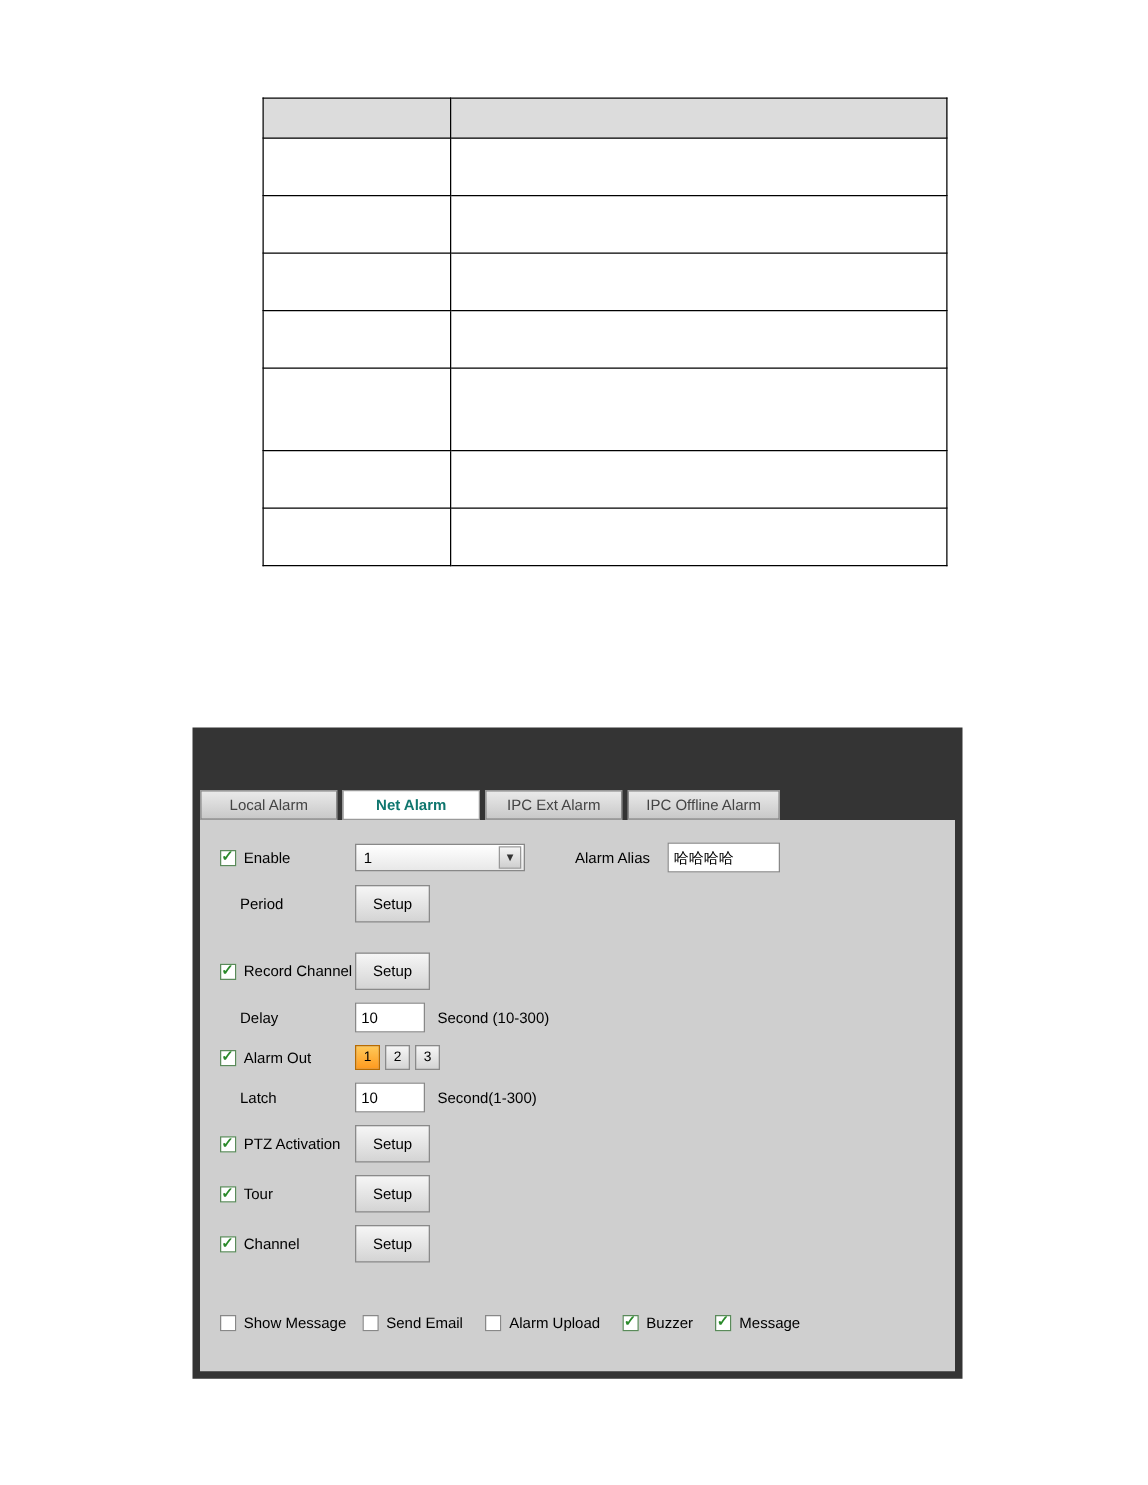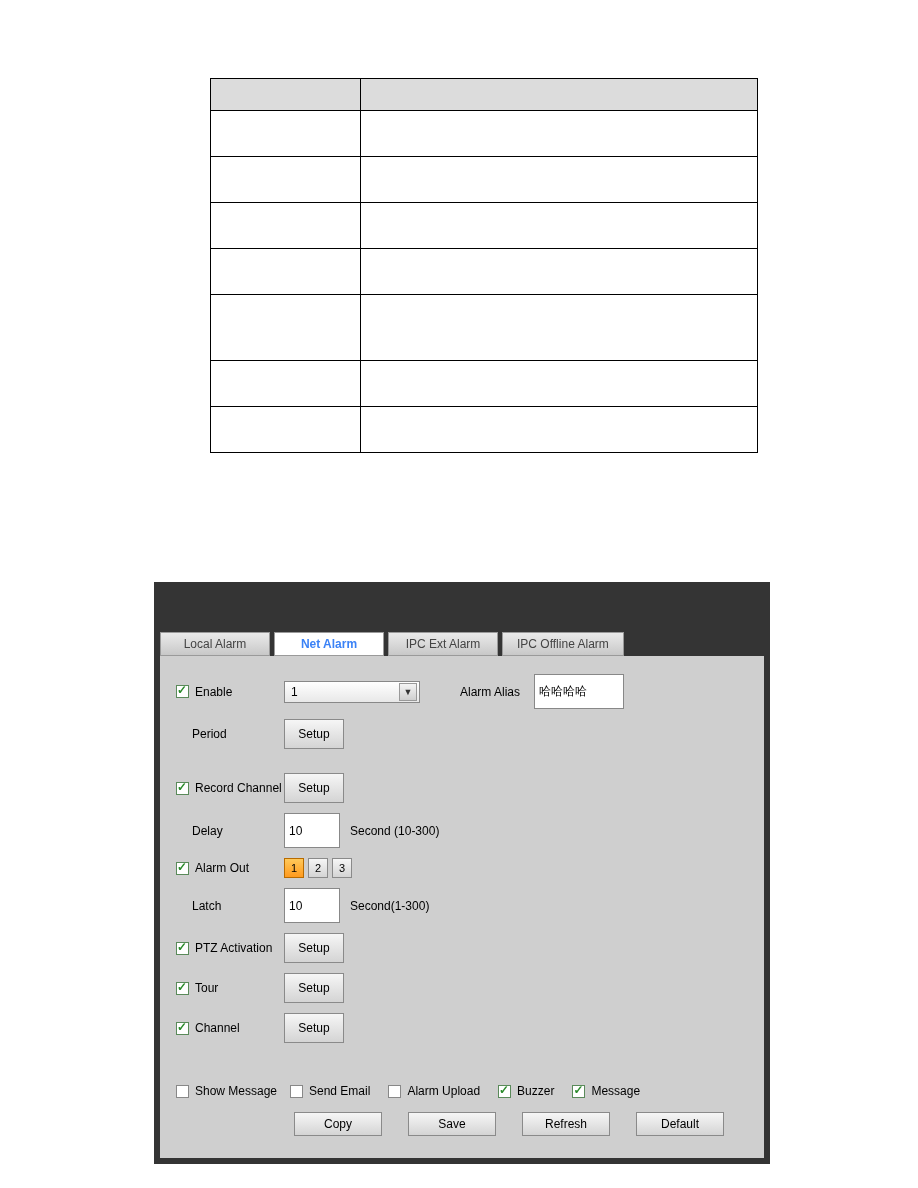--- a/index.html
+++ b/index.html
@@ -43,38 +43,38 @@
     background: linear-gradient(#eaeaea,#c8c8c8);
     border: 1px solid #9a9a9a;
     padding: 4px 14px;
     color: #444;
     cursor: pointer;
     font-size: 12px;
     min-width: 110px;
     text-align: center;
     margin-top: 44px;
   }
-  .tab.active { background: #fff; font-weight: bold; color: #3b82f6; }
+  .tab.active { background: #fff; font-weight: bold; color: #0f766e; }
   .panel-body {
     background: #cfcfcf;
     padding: 18px 16px 22px 16px;
   }
 
   .row { display: flex; align-items: center; margin-bottom: 10px; }
   .lbl-col { width: 108px; display: flex; align-items: center; text-align: right; }
   .lbl-sub { padding-left: 16px; }
 
   .cb { width: 13px; height: 13px; border: 1px solid #5a8a5a; background:#fff; display:inline-block; position:relative; margin-right:6px; vertical-align:middle; }
   .cb.checked::after {
     content:"✓"; color:#2a8a2a; font-size:12px; position:absolute; top:-3px; left:0px; font-weight:bold;
   }
   .cb.plain { border-color:#888; }
 
   .txt-input {
-    border: 1px solid #888; background:#fff; height:35px; padding: 1px 4px; font-size:12px;
+    border: 1px solid #888; background:#fff; height:24px; padding: 1px 4px; font-size:12px;
   }
   .sel {
     width: 136px; height: 22px; border: 1px solid #888; background: linear-gradient(#fff,#e8e8e8);
     display:flex; align-items:center; justify-content:space-between; padding: 0 2px 0 6px;
   }
   .sel .arrow {
     width: 18px; height:18px; background: linear-gradient(#f4f4f4,#cfcfcf); border:1px solid #999;
     display:flex; align-items:center; justify-content:center; font-size:9px; color:#333;
   }
   .btn {
@@ -241,23 +241,17 @@
       <div class="item">
         <span class="cb checked"></span>
         <span>Buzzer</span>
       </div>
       <div class="item">
         <span class="cb checked"></span>
         <span>Message</span>
       </div>
     </div>
 
-    <div class="bottom-row">
-      <button class="btn big">Copy</button>
-      <button class="btn big">Save</button>
-      <button class="btn big">Refresh</button>
-      <button class="btn big">Default</button>
-    </div>
 
   </div>
 </div>
 
 </div>
 
 </body></html>

